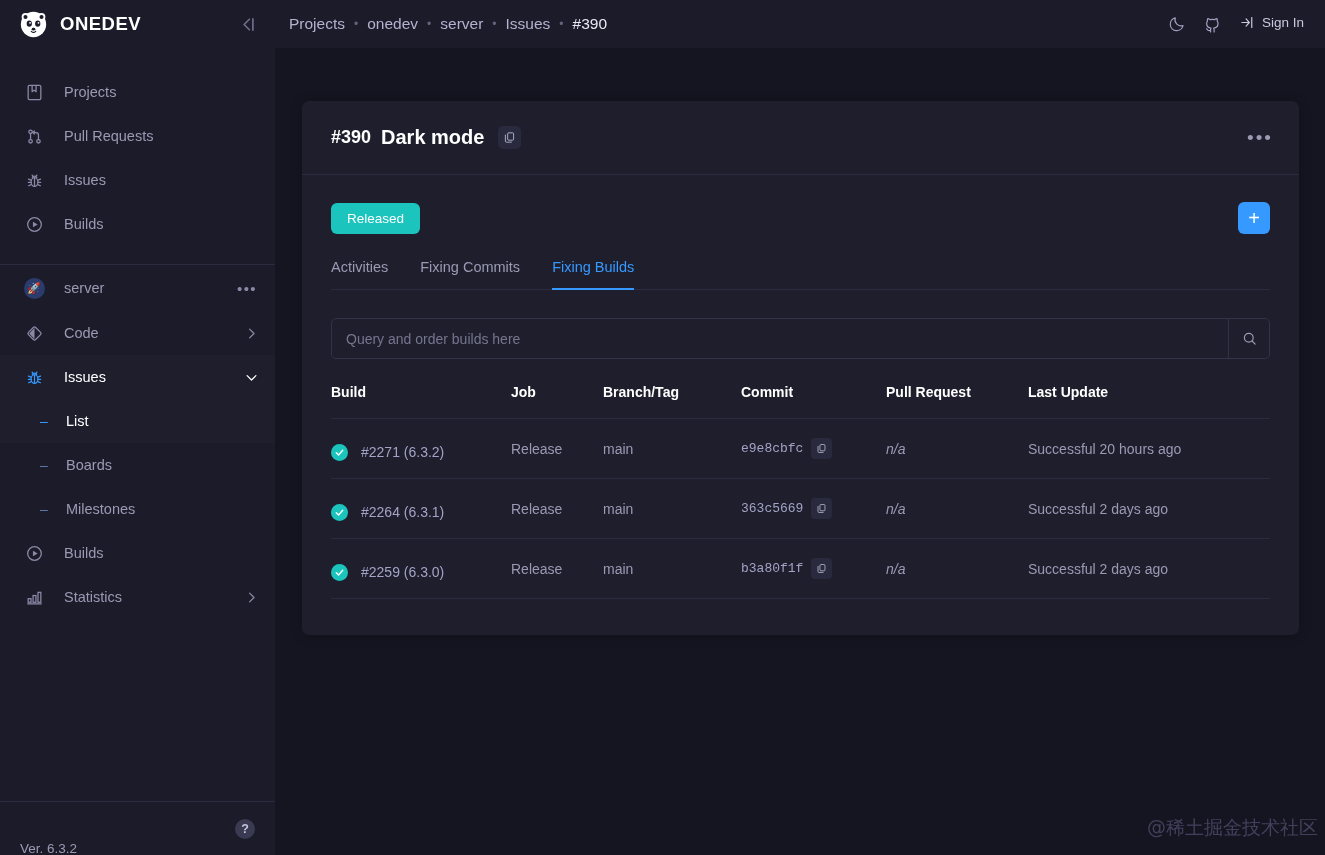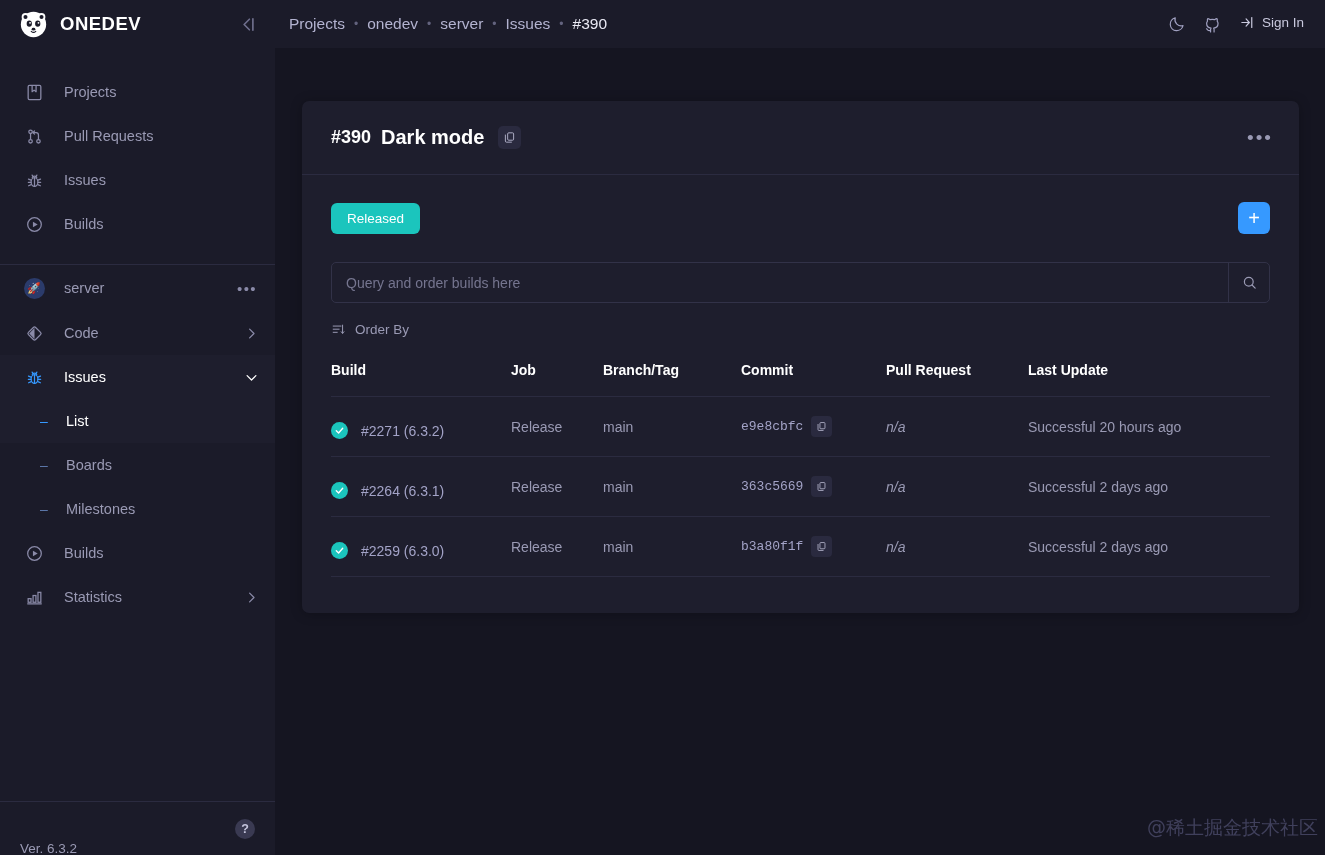--- a/index.html
+++ b/index.html
@@ -187,21 +187,21 @@
     font-size: 14px; color: #9a9ab4; vertical-align: middle;
   }
   table.builds tr:last-child td { border-bottom: 1px solid #2b2b40; }
   .col-build { width: 180px; }
   .col-job { width: 92px; }
   .col-branch { width: 138px; }
   .col-commit { width: 145px; }
   .col-pr { width: 142px; }
   .col-update { width: auto; }
 
-  .build-cell { display: flex; align-items: center; margin-top: 8px; }
+  .build-cell { display: flex; align-items: flex-start; margin-top: 8px; }
   .ok-dot {
     width: 17px; height: 17px; border-radius: 50%; background: #1bc5bd;
     display: flex; align-items: center; justify-content: center;
     flex: 0 0 17px;
   }
   .build-link { color: #a3a3c7; margin-left: 13px; }
   .link-blue { color: #a3a3c7; }
   .commit-cell { display: flex; align-items: center; }
   .commit-hash { font-family: "Liberation Mono", monospace; font-size: 13px; color: #a3a3c7; }
   .commit-copy {
@@ -451,43 +451,36 @@
           <span class="card-dots">•••</span>
         </div>
 
         <div class="card-body">
 
           <div class="status-row">
             <span class="badge-released">Released</span>
             <span class="plus-btn">+</span>
           </div>
 
+          <div class="tabs">
+            <span class="tab">Activities</span>
+            <span class="tab">Fixing Commits</span>
+            <span class="tab active">Fixing Builds</span>
+          </div>
 
           <div class="searchbar">
             <input class="search-input" type="text" placeholder="Query and order builds here" style="">
             <span class="search-go">
               <svg viewBox="0 0 24 24" width="17" height="17" fill="none" stroke="currentColor" stroke-width="1.7" stroke-linecap="round">
                 <circle cx="11" cy="11" r="6.2"></circle>
                   <line x1="15.6" y1="15.6" x2="20" y2="20"></line>
               </svg>
             </span>
           </div>
 
-          <div class="orderby">
-            <span>
-              <svg viewBox="0 0 24 24" width="15" height="15" fill="none" stroke="currentColor" stroke-width="1.6" stroke-linecap="round" stroke-linejoin="round" style="display:block">
-                <line x1="3.5" y1="6.5" x2="16" y2="6.5"></line>
-                <line x1="3.5" y1="11.5" x2="13" y2="11.5"></line>
-                <line x1="3.5" y1="16.5" x2="10" y2="16.5"></line>
-                <line x1="18.5" y1="5" x2="18.5" y2="18"></line>
-                <polyline points="16.3,15.6 18.5,18.2 20.7,15.6"></polyline>
-              </svg>
-            </span>
-            <span>Order By</span>
-          </div>
 
           <table class="builds">
             <thead>
               <tr>
                 <th class="col-build">Build</th>
                 <th class="col-job">Job</th>
                 <th class="col-branch">Branch/Tag</th>
                 <th class="col-commit">Commit</th>
                 <th class="col-pr">Pull Request</th>
                 <th class="col-update">Last Update</th>

